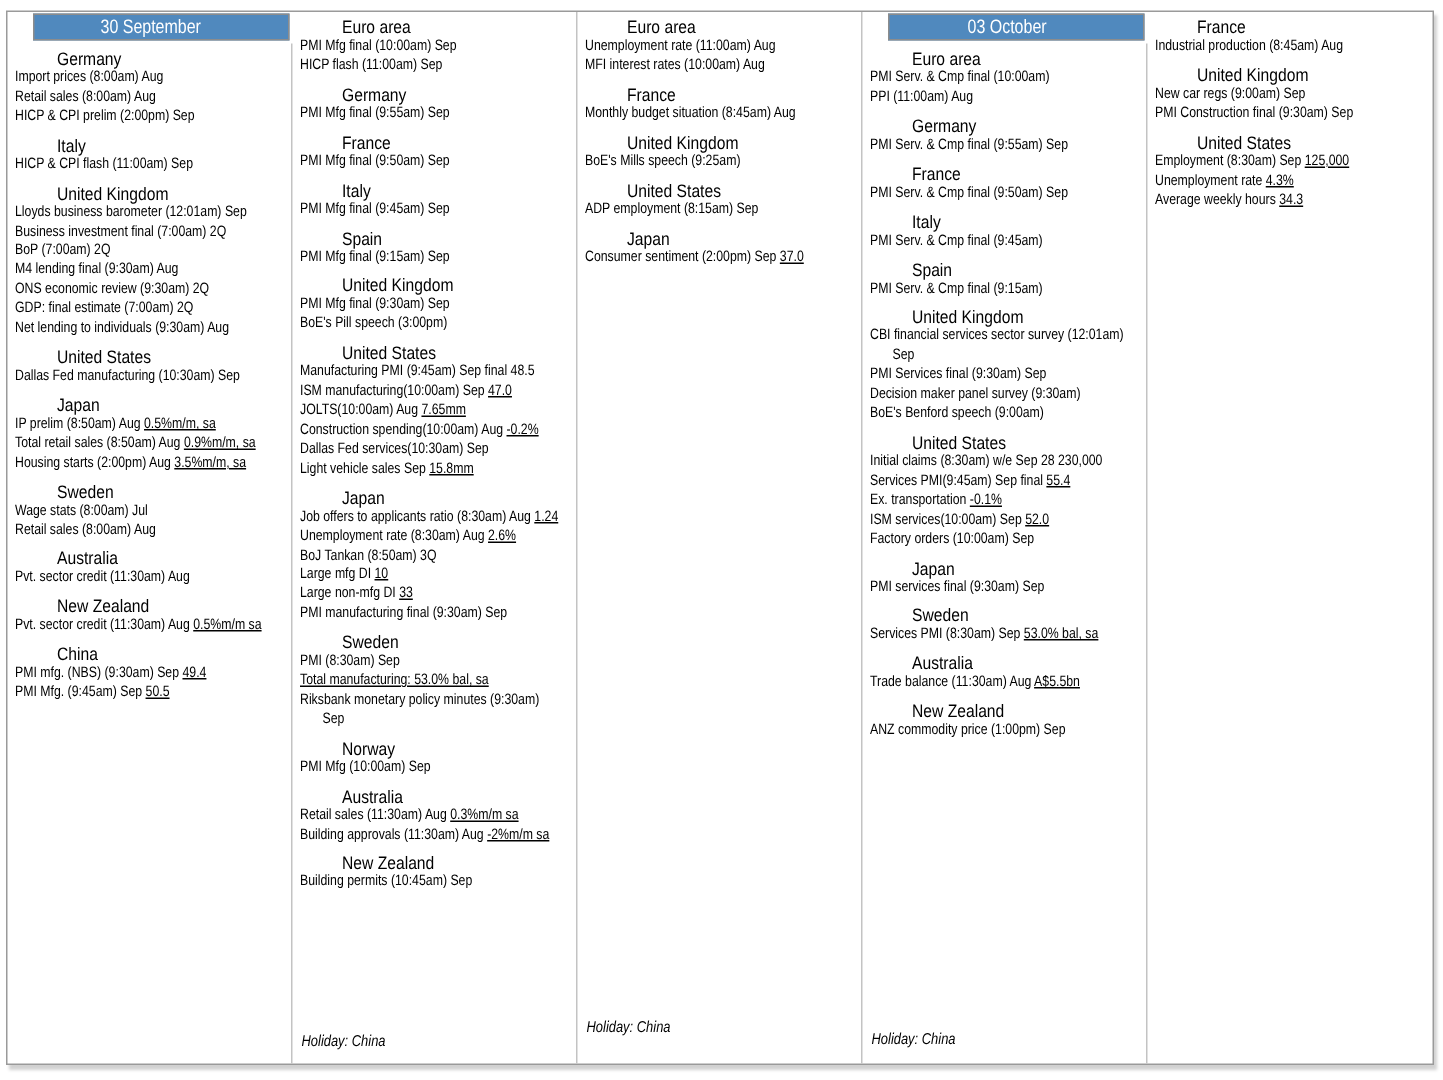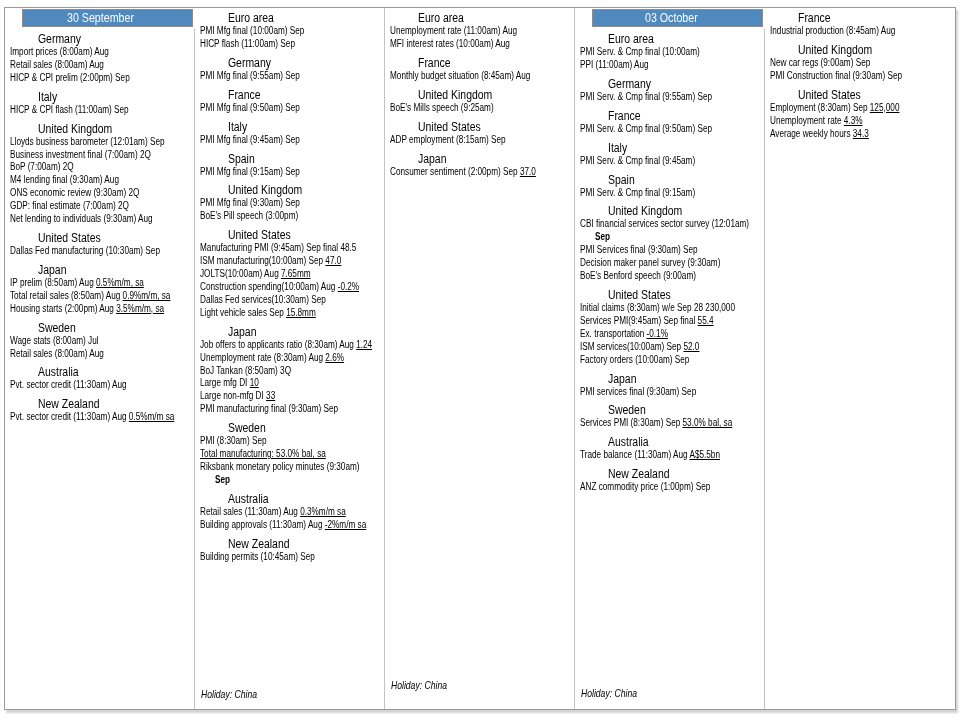--- a/index.html
+++ b/index.html
@@ -14,21 +14,21 @@
   .col:last-child .col-body{border-right:none;}
   .col-header{
     height:16px;margin:1px 2px 2px 17px;
     background:var(--header-bg,#5089BE);border:1px solid #8c8c8c;
     color:var(--header-text,#fff);font-weight:normal;font-size:13px;line-height:15px;
     text-align:center;
   }
   .group{margin-bottom:5px;}
   .country{font-weight:normal;font-size:12px;line-height:14px;margin-left:28px;}
   .event{font-size:10px;line-height:12.9px;}
-  .event.indent{padding-left:15px;font-weight:bold;}
+  .event.indent{padding-left:15px;}
   .sx{display:inline-block;transform:scaleX(0.82);transform-origin:0 50%;white-space:nowrap;}
   .country .sx{transform:scaleX(0.87);}
   .val{text-decoration:underline;}
   .holiday{position:absolute;left:6px;bottom:9px;font-style:italic;font-size:10.5px;}
   .col:nth-child(3) .holiday{bottom:18px;}
   .col:nth-child(4) .holiday{bottom:10px;}
 </style>
 </head>
 <body>
 
@@ -72,20 +72,25 @@
           <div class="event"><span class="sx"><span>Retail sales (8:00am) Aug</span></span></div>
         </div>
         <div class="group">
           <div class="country"><span class="sx">Australia</span></div>
           <div class="event"><span class="sx"><span>Pvt. sector credit (11:30am) Aug</span></span></div>
         </div>
         <div class="group">
           <div class="country"><span class="sx">New Zealand</span></div>
           <div class="event"><span class="sx"><span>Pvt. sector credit (11:30am) Aug </span><span class="val">0.5%m/m sa</span></span></div>
         </div>
+        <div class="group">
+          <div class="country"><span class="sx">China</span></div>
+          <div class="event"><span class="sx"><span>PMI mfg. (NBS) (9:30am) Sep </span><span class="val">49.4</span></span></div>
+          <div class="event"><span class="sx"><span>PMI Mfg. (9:45am) Sep </span><span class="val">50.5</span></span></div>
+        </div>
       </div>
     </div>
     <div class="col">
       <div class="col-body">
         <div class="group">
           <div class="country"><span class="sx">Euro area</span></div>
           <div class="event"><span class="sx"><span>PMI Mfg final (10:00am) Sep</span></span></div>
           <div class="event"><span class="sx"><span>HICP flash (11:00am) Sep</span></span></div>
         </div>
         <div class="group">
@@ -128,20 +133,24 @@
           <div class="event"><span class="sx"><span>PMI manufacturing final (9:30am) Sep</span></span></div>
         </div>
         <div class="group">
           <div class="country"><span class="sx">Sweden</span></div>
           <div class="event"><span class="sx"><span>PMI (8:30am) Sep</span></span></div>
           <div class="event"><span class="sx"><span class="val">Total manufacturing: 53.0%  bal, sa</span></span></div>
           <div class="event"><span class="sx"><span>Riksbank monetary policy minutes (9:30am)</span></span></div>
           <div class="event indent"><span class="sx"><span>Sep</span></span></div>
         </div>
         <div class="group">
+          <div class="country"><span class="sx">Norway</span></div>
+          <div class="event"><span class="sx"><span>PMI Mfg (10:00am) Sep</span></span></div>
+        </div>
+        <div class="group">
           <div class="country"><span class="sx">Australia</span></div>
           <div class="event"><span class="sx"><span>Retail sales (11:30am) Aug </span><span class="val">0.3%m/m sa</span></span></div>
           <div class="event"><span class="sx"><span>Building approvals (11:30am) Aug </span><span class="val">-2%m/m sa</span></span></div>
         </div>
         <div class="group">
           <div class="country"><span class="sx">New Zealand</span></div>
           <div class="event"><span class="sx"><span>Building permits (10:45am) Sep</span></span></div>
         </div>
       </div>
       <div class="holiday"><span class="sx">Holiday: China</span></div>

